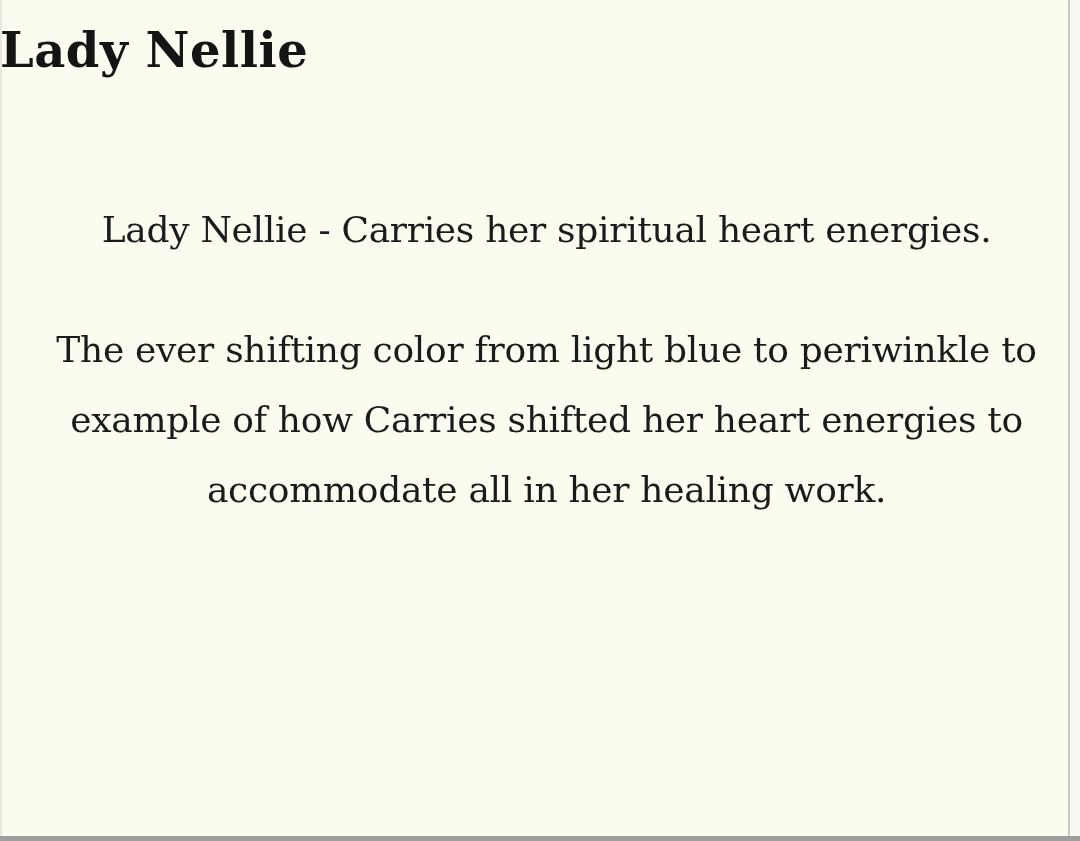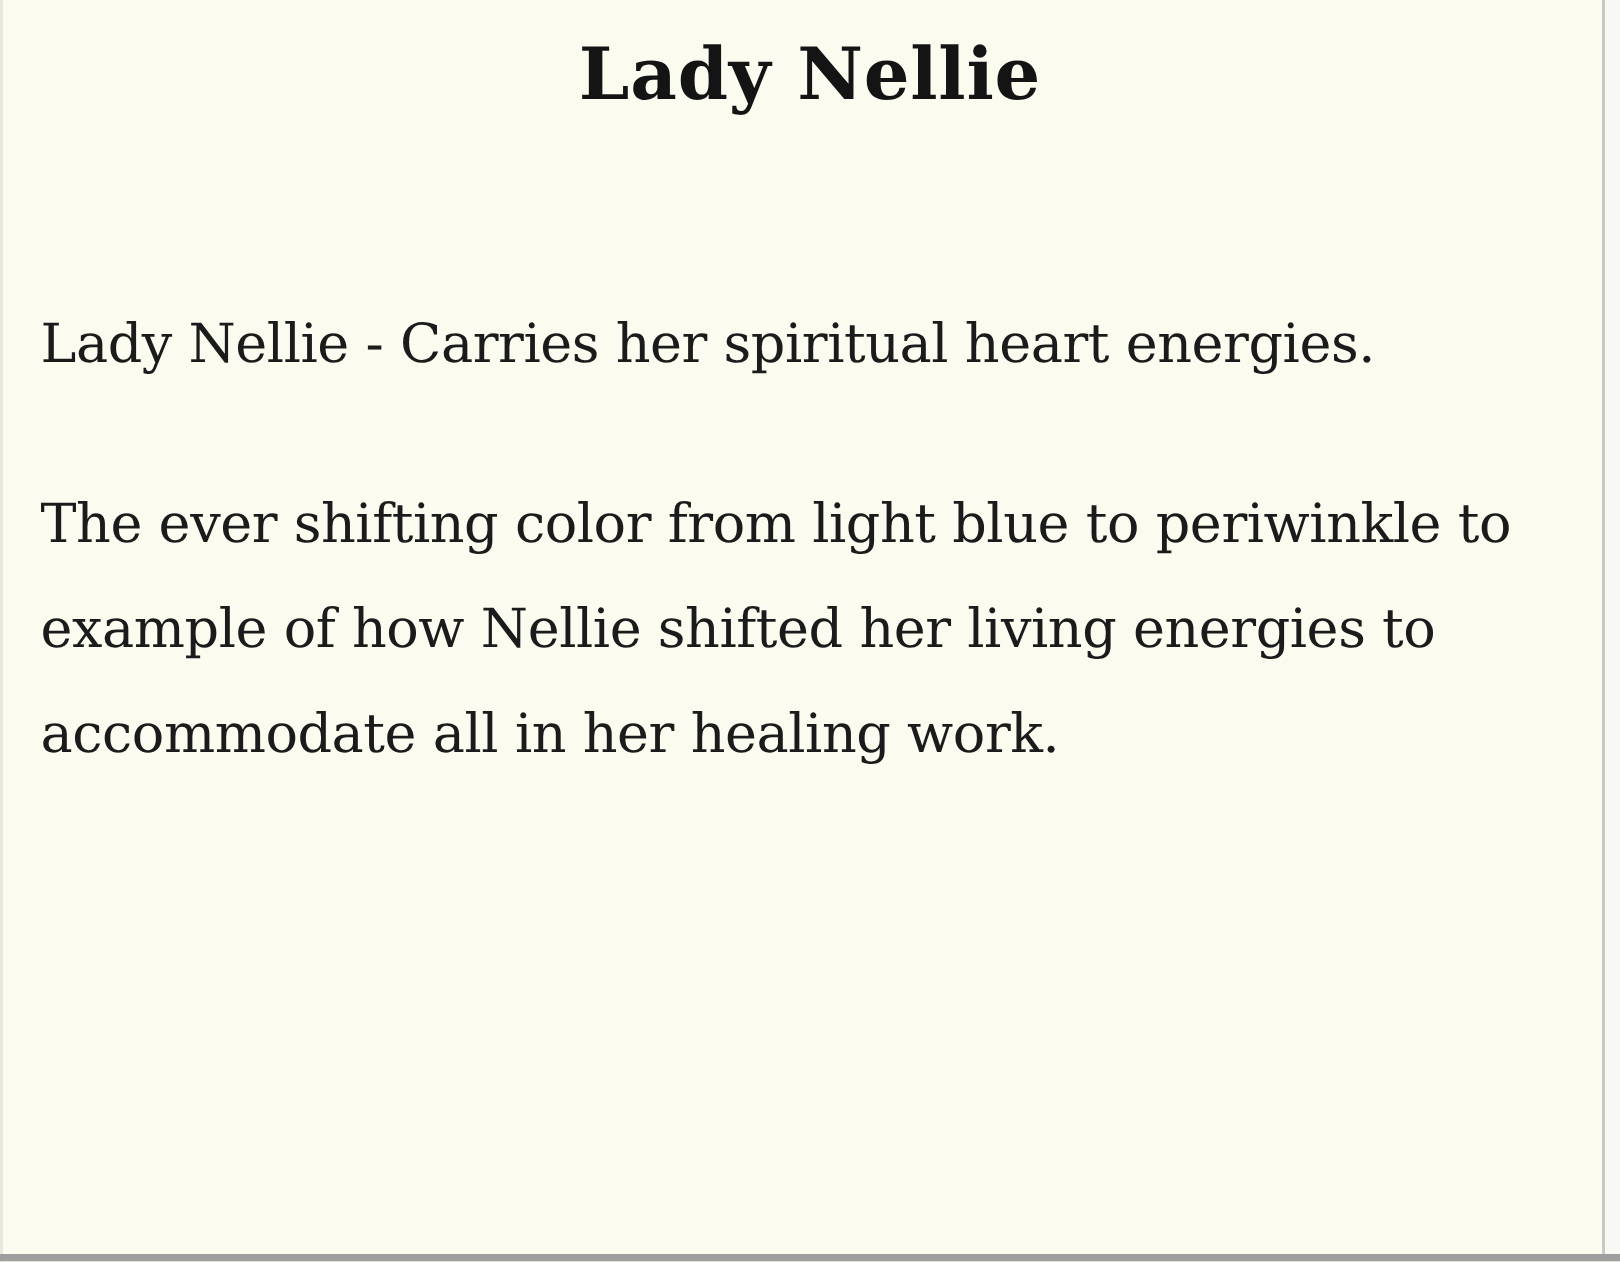--- a/index.html
+++ b/index.html
@@ -14,33 +14,33 @@
     overflow: hidden;
     font-family: "DejaVu Serif", "Liberation Serif", serif;
     color: #1B1B1B;
   }
   .title {
     margin: 24px 0 16px 0;
     padding: 0;
     font-size: 48px;
     line-height: 52px;
     font-weight: bold;
-    text-align: center;
     color: #141414;
     letter-spacing: 0.5px;
   }
   .content {
     margin-top: 119px;
     padding-left: 27px;
     padding-right: 14px;
     font-size: 36px;
   }
   .para {
     margin: 0;
     padding: 0;
+    text-align: center;
   }
   .para + .para {
     margin-top: 50px;
   }
   .line {
     display: block;
     line-height: 70px;
     white-space: nowrap;
     letter-spacing: -0.3px;
   }
@@ -78,21 +78,21 @@
   <h1 class="title">Lady Nellie</h1>
 
   <div class="content">
 
     <p class="para">
       <span class="line">Lady Nellie - Carries her spiritual heart energies.</span>
     </p>
 
     <p class="para">
       <span class="line">The ever shifting color from light blue to periwinkle to</span>
-      <span class="line">example of how Nellie shifted her living energies to</span>
+      <span class="line">example of how Carries shifted her heart energies to</span>
       <span class="line">accommodate all in her healing work.</span>
     </p>
 
 
   </div>
 
   <div class="left-edge-line"></div>
   <div class="right-strip"></div>
   <div class="bottom-bar"></div>
 

